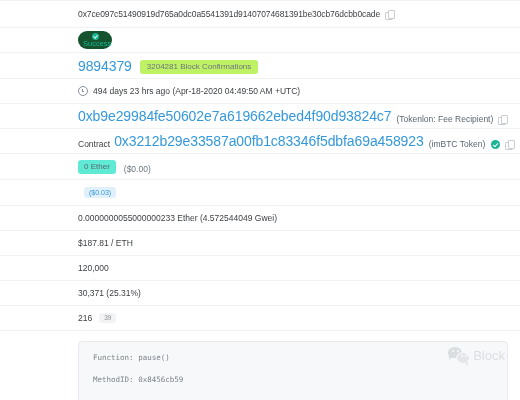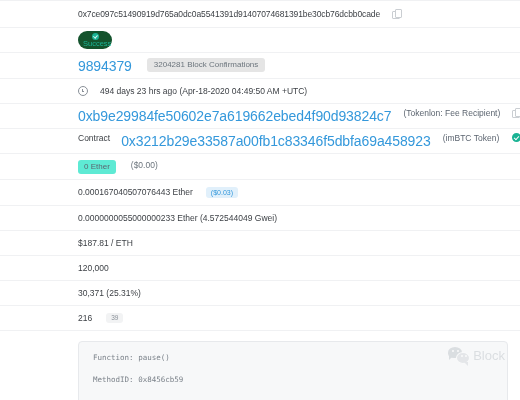--- a/index.html
+++ b/index.html
@@ -32,24 +32,23 @@
     display: flex;
     align-items: center;
     box-sizing: border-box;
     border-bottom: 1px solid #f0f1f3;
     padding: 0 12px 0 78px;
     min-height: 25px;
   }
   .row.first { border-top: 1px solid #f0f1f3; }
   .row-content {
     display: flex;
-    align-items: flex-start;
+    align-items: flex-end;
     flex-wrap: nowrap;
     white-space: nowrap;
-    gap: 7px;
   }
   .mono-hash {
     font-family: "Liberation Sans", sans-serif;
     font-size: 8.5px;
     color: #3b3f44;
     letter-spacing: -0.1px;
   }
   .link {
     color: #3498db;
     text-decoration: none;
@@ -109,21 +108,21 @@
     left: 2px;
     top: 1.4px;
     width: 1.6px;
     height: 3px;
     border: solid #d4f5ee;
     border-width: 0 1px 1px 0;
     transform: rotate(42deg);
   }
   .badge-grey {
     display: inline-block;
-    background: #e5e5e5;
+    background: #bef264;
     color: #6c757d;
     border-radius: 3px;
     padding: 3px 7px;
     font-size: 8px;
     line-height: 1;
     margin-left: 8px;
   }
   .badge-grey-sm {
     display: inline-block;
     background: #f2f3f4;
@@ -342,21 +341,20 @@
 
     <div class="row" style="height:26px">
       <div class="row-content">
         <span class="badge-pill-grey">0 Ether</span>
         <span class="paren-usd">($0.00)</span>
       </div>
     </div>
 
     <div class="row" style="height:26px">
       <div class="row-content">
-        <span class="plain">0.000167040507076443 Ether</span>
         <span class="badge-blue">($0.03)</span>
       </div>
     </div>
 
     <div class="row" style="height:25px">
       <div class="row-content">
         <span class="plain">0.0000000055000000233 Ether (4.572544049 Gwei)</span>
       </div>
     </div>
 

